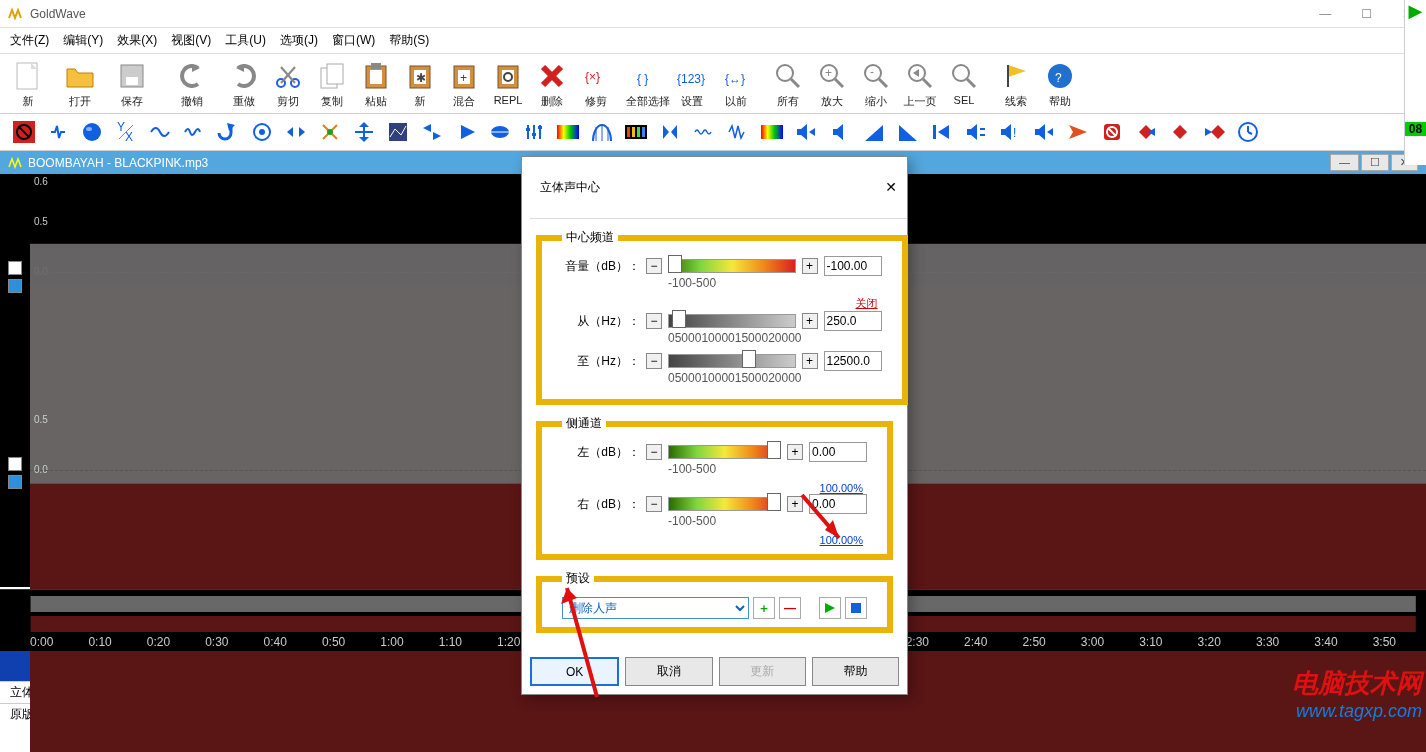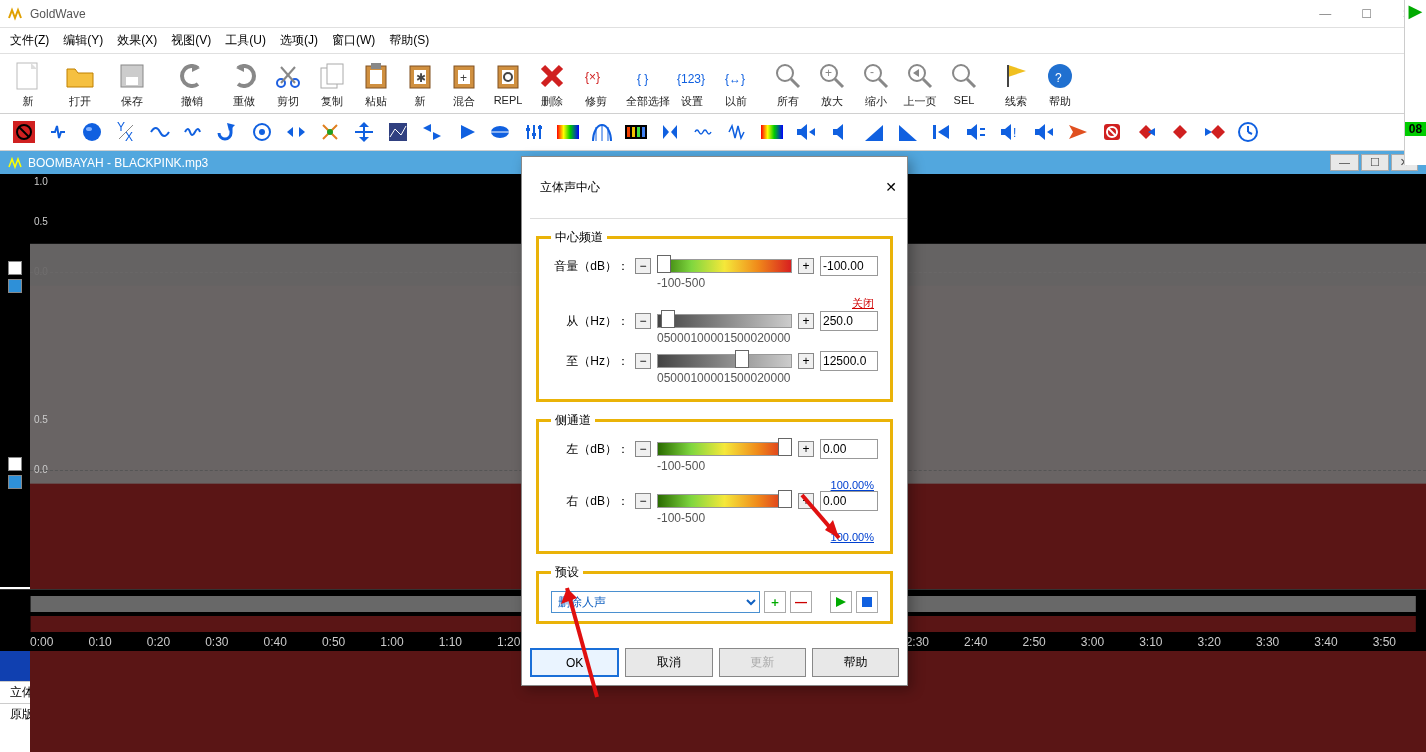--- a/index.html
+++ b/index.html
@@ -56,21 +56,21 @@
 
 
 .status { display: flex; border-top: 1px solid #ccc; padding: 2px 10px; gap: 20px; align-items: center; font-size: 11px; }
 .status .cell { border-right: 1px solid #ccc; padding-right: 20px; }
 
 
 .dialog { position: absolute; left: 521px; top: 156px; width: 387px; background: #fff; border: 1px solid #888; box-shadow: 4px 4px 12px rgba(0,0,0,0.3); z-index: 100; }
 .dialog .dlg-title { display: flex; padding: 22px 10px; border-bottom: 1px solid #ddd; margin-left: 8px; }
 .dialog .dlg-title .x { margin-left: auto; cursor: pointer; font-size: 14px; }
 .dialog .dlg-body { padding: 10px 14px 6px; }
-.dialog fieldset { border: 3px solid #eab308; padding: 10px 12px 8px; margin-bottom: 10px; }
+.dialog fieldset { border: 6px solid #eab308; padding: 10px 20px 8px; margin-bottom: 10px; }
 .dialog legend { padding: 0 4px; }
 .dlg-row { display: flex; align-items: center; margin-bottom: 4px; gap: 6px; }
 .dlg-row .lbl { width: 78px; text-align: right; }
 .dlg-row .slider { flex: 1; height: 18px; display: flex; align-items: center; position: relative; }
 .dlg-row .slider .bar { flex: 1; height: 14px; background: linear-gradient(90deg, #2a6b00, #7fd63f, #f5e83a, #f08a1a, #d82020); border: 1px solid #999; }
 .dlg-row .slider .bar.gray { background: linear-gradient(90deg, #444, #888, #ccc); }
 .dlg-row .slider .knob { position: absolute; top: -2px; width: 14px; height: 18px; background: #fff; border: 1px solid #666; }
 .dlg-row .minus, .dlg-row .plus { width: 16px; height: 16px; border: 1px solid #888; display: flex; align-items: center; justify-content: center; background: #f0f0f0; cursor: pointer; }
 .dlg-row input[type="text"] { width: 58px; border: 1px solid #999; padding: 2px; text-align: left; }
 .dlg-ticks { display: flex; justify-content: flex-start; font-size: 9px; color: #555; padding-left: 106px; padding-right: 80px; margin-top: -4px; margin-bottom: 6px; }
@@ -608,21 +608,21 @@
   <div class="wf-ch-ctrl">
     <div style="height:85px"></div>
     <div class="box"></div>
     <div class="box chk"></div>
     <div style="height:160px"></div>
     <div class="box"></div>
     <div class="box chk"></div>
   </div>
   <div class="wf-main">
     <div class="wf-ch">
-      <span class="wf-axis" style="top:2px">1.0</span>
+      <span class="wf-axis" style="top:2px">0.6</span>
       <span class="wf-axis" style="top:42px">0.5</span>
       <span class="wf-axis" style="top:92px">0.0</span>
       <span class="wf-axis" style="top:142px">-0.5</span>
       <span class="wf-axis" style="top:182px">-1.0</span>
       <div class="wf-grid-line" style="top:50%"></div>
       <svg class="wf-bars" preserveAspectRatio="none" viewBox="0 0 100 100">
           <rect x="0" y="8" width="100" height="84" fill="#5a1515"></rect>
           <rect x="0" y="5" width="100" height="90" fill="#6a6868" opacity="0.95"></rect>
         </svg>
     </div>
@@ -847,18 +847,22 @@
 <svg class="arrow" style="left:797px;top:490px" width="50" height="60">
     <line x1="5" y1="5" x2="42" y2="48" stroke="#e01010" stroke-width="4"></line>
     <polygon points="42,48 28,40 36,30" fill="#e01010"></polygon>
   </svg>
 <svg class="arrow" style="left:555px;top:582px" width="50" height="120">
     <line x1="12" y1="6" x2="42" y2="115" stroke="#e01010" stroke-width="4"></line>
     <polygon points="12,6 6,22 22,16" fill="#e01010"></polygon>
   </svg>
 
 <div class="tag-overlay">
+  <div class="txt">
+    <div class="l1">电脑技术网</div>
+    <div class="l2">www.tagxp.com</div>
+  </div>
 </div>
 
 <div class="right-strip">
   <div class="g1">▶</div>
   <div class="g2">08</div>
 </div>
 
 </body></html>

